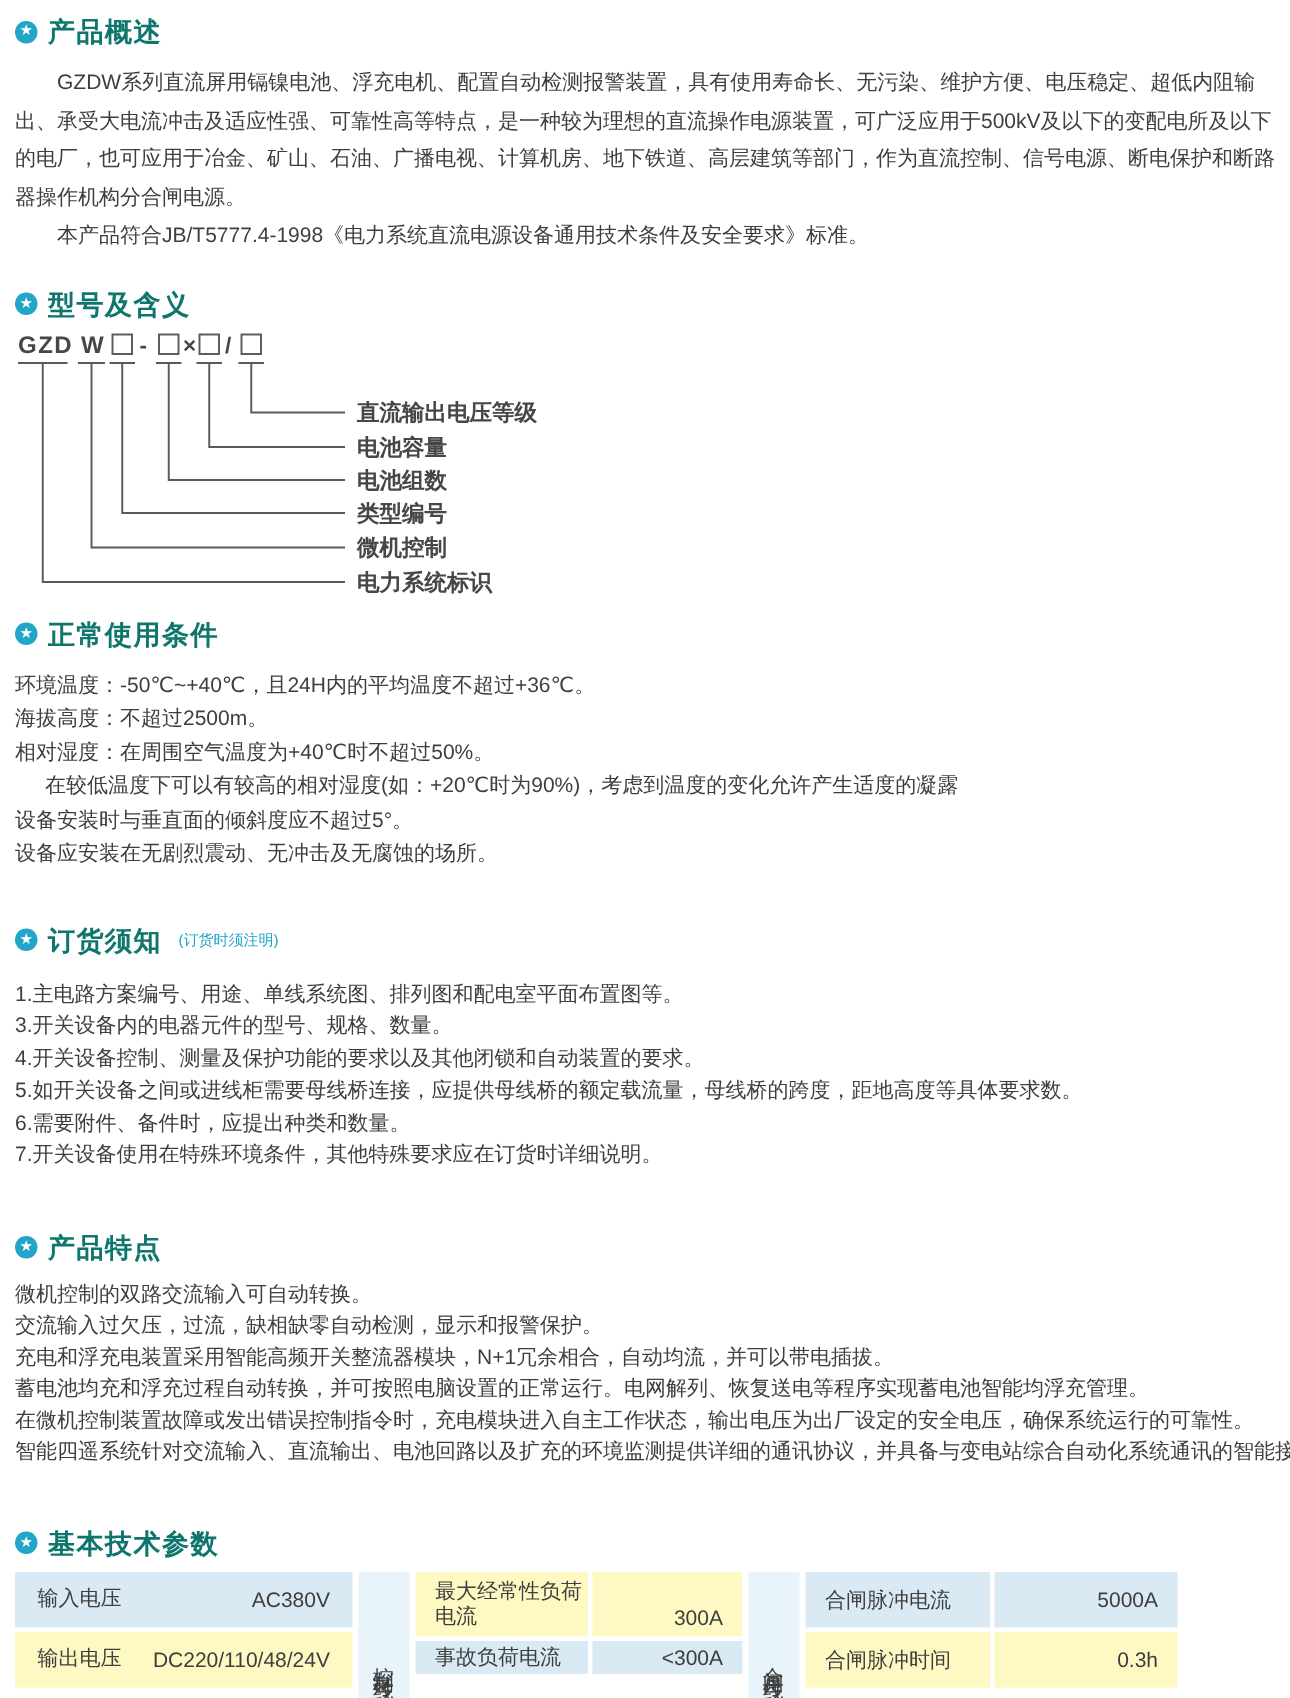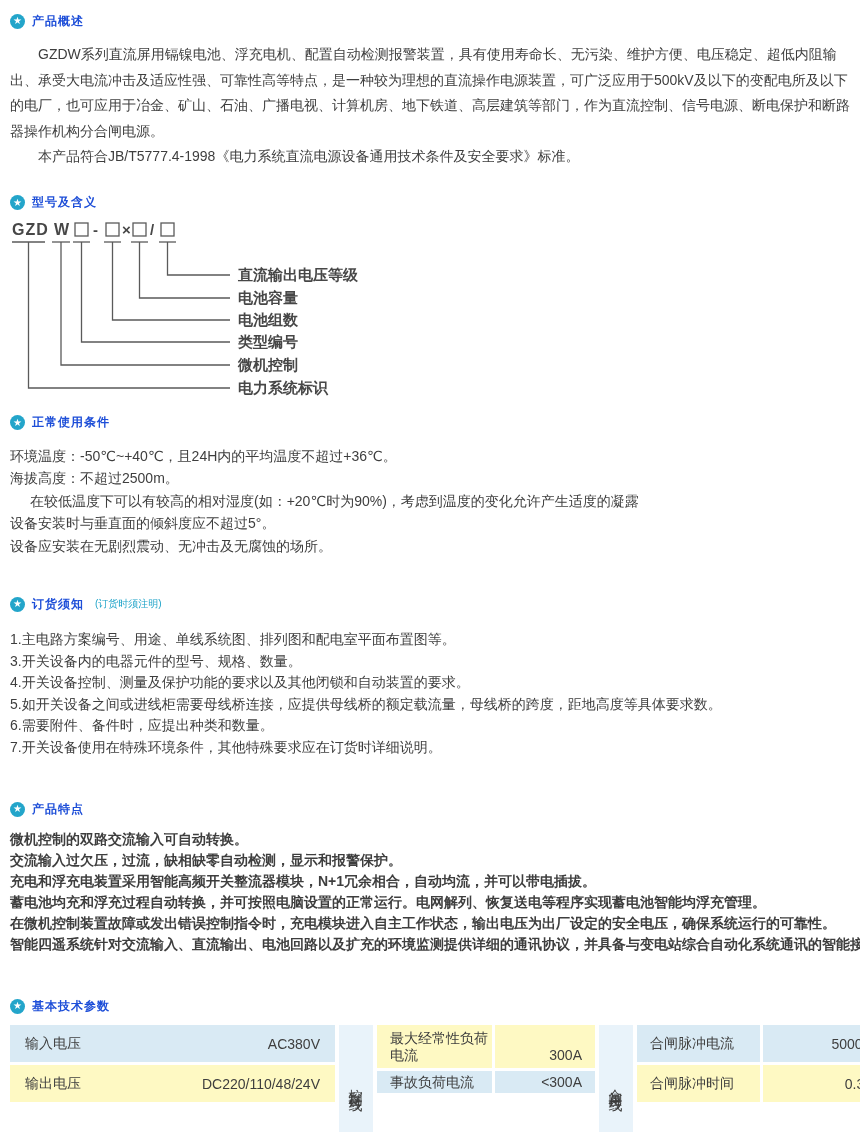--- a/index.html
+++ b/index.html
@@ -9,53 +9,53 @@
     font-family:"Liberation Sans","DejaVu Sans",sans-serif;
     color:#3e3e3e;font-size:14px;
   }
   
   .sec-header{display:flex;align-items:center;gap:7px;height:22px;}
   .sec-icon{
     width:15px;height:15px;border-radius:50%;background:#23a5ca;color:#ffffff;
     display:inline-flex;align-items:center;justify-content:center;
     font-size:10px;line-height:1;flex:0 0 15px;
   }
-  .sec-title{color:#1d4ed8;font-size:12px;font-weight:bold;letter-spacing:1px;}
+  .sec-title{color:#0f766e;font-size:18px;font-weight:bold;letter-spacing:1px;}
   .sec-subtitle{color:#1ea3c8;font-size:10px;margin-left:4px;}
   
   .para{margin:0;line-height:25.5px;text-indent:2em;}
   .overview-block{margin-top:10px;}
   
   #sec-model{margin-top:22px;}
   #model-diagram{margin-top:6px;margin-left:2px;display:block;}
   #sec-conditions{margin-top:10px;}
   .line-block{margin-top:11px;}
   .line-block .t-line{line-height:22.5px;white-space:nowrap;}
   .t-line.indent1{padding-left:20px;}
   #sec-ordering{margin-top:36px;}
   #ordering-list{margin-top:14px;}
   #ordering-list .t-line{line-height:21.5px;}
   #sec-features{margin-top:40px;}
   #features-list{margin-top:9px;}
-  #features-list .t-line{line-height:21px;font-weight:bold;}
+  #features-list .t-line{line-height:21px;}
   #sec-specs{margin-top:40px;}
   
   #model-diagram text{fill:#474747;}
   .code-text{font-size:16px;font-weight:bold;letter-spacing:1px;}
   .sep-text{font-size:15px;font-weight:bold;}
   .diagram-label{font-size:15px;font-weight:bold;fill:#3c3c3c;}
   .diagram-line{stroke:#5a5a5a;stroke-width:1.3;fill:none;}
   .code-square{fill:none;stroke:#5a5a5a;stroke-width:1.3;}
   
   .spec-table{display:flex;gap:4px;margin-top:8px;}
   .col-stack{display:flex;flex-direction:column;gap:3px;}
   .cell{display:flex;align-items:center;box-sizing:border-box;}
   .row-dark{background:#d9eaf4;}
   .row-light{background:#fef9c3;}
-  .kv-row{justify-content:space-between;padding:0 15px;height:37px;width:325px;}
+  .kv-row{justify-content:space-between;padding:0 15px;height:37px;width:225px;}
   .bus-cell{
     width:34px;height:117px;background:#e9f3fa;
     display:flex;align-items:center;justify-content:center;
     writing-mode:vertical-rl;text-orientation:upright;
     letter-spacing:3px;font-size:14px;color:#3b3b3b;
   }
   .mid-grid{display:grid;grid-template-columns:115px 100px;grid-template-rows:43px 22px 22px 21px;gap:3px;}
   .right-grid{display:grid;grid-template-columns:123px 122px;grid-template-rows:37px 37px 37px;gap:3px;}
   .lbl-cell{padding-left:13px;line-height:17px;}
   .val-cell{justify-content:flex-end;padding-right:13px;}
@@ -111,20 +111,21 @@
   <text class="diagram-label" x="226" y="173">电力系统标识</text>
 </svg>
 
 <div class="sec-header" id="sec-conditions">
   <span class="sec-icon">★</span>
   <span class="sec-title">正常使用条件</span>
 </div>
 <div class="line-block">
   <div class="t-line">环境温度：-50℃~+40℃，且24H内的平均温度不超过+36℃。</div>
   <div class="t-line">海拔高度：不超过2500m。</div>
+  <div class="t-line">相对湿度：在周围空气温度为+40℃时不超过50%。</div>
   <div class="t-line indent1">在较低温度下可以有较高的相对湿度(如：+20℃时为90%)，考虑到温度的变化允许产生适度的凝露</div>
   <div class="t-line">设备安装时与垂直面的倾斜度应不超过5°。</div>
   <div class="t-line">设备应安装在无剧烈震动、无冲击及无腐蚀的场所。</div>
 </div>
 
 <div class="sec-header" id="sec-ordering">
   <span class="sec-icon">★</span>
   <span class="sec-title">订货须知</span>
   <span class="sec-subtitle">(订货时须注明)</span>
 </div>

